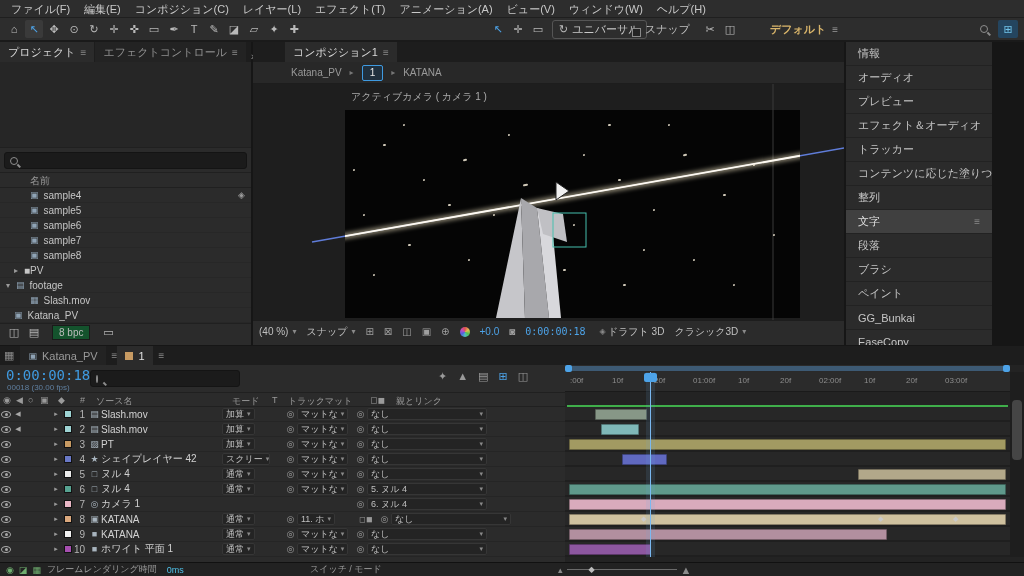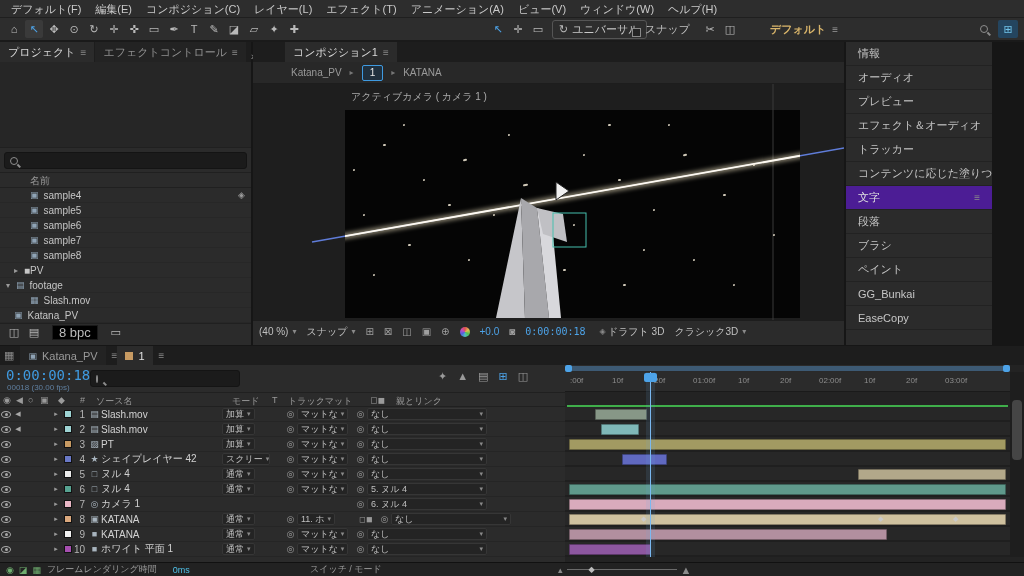--- a/index.html
+++ b/index.html
@@ -42,21 +42,21 @@
   #proj-preview{position:absolute;left:0;top:20px;width:251px;height:86px;background:#262626;border-bottom:1px solid #202020}
   #proj-search{position:absolute;left:4px;top:110px;width:243px;height:17px;background:#1b1b1b;border:1px solid #141414;border-radius:3px;display:flex;align-items:center;padding:0 5px}
   #proj-search input{flex:1;background:transparent;border:none;color:#ccc;font-size:10px;margin-left:5px}
   #proj-colhead{position:absolute;left:0;top:130px;width:251px;height:16px;background:#2b2b2b;border-top:1px solid #202020;border-bottom:1px solid #202020;color:#9a9a9a;padding-left:30px;line-height:16px;font-size:10px}
   #proj-list{position:absolute;left:0;top:146px;width:251px;height:135px;overflow:hidden}
   .pitem{height:15px;display:flex;align-items:center;font-size:10px;color:#c6c6c6;white-space:nowrap;border-bottom:1px solid #272727}
   .pitem .exp{width:10px;color:#9a9a9a;font-size:8px}
   .pico{color:#8fa3b5;margin-right:5px;font-size:9px}
   .linkico{margin-left:auto;margin-right:6px;color:#9a9a9a;font-size:9px}
   #proj-footer{position:absolute;left:0;top:281px;width:251px;height:18px;border-top:1px solid #202020;display:flex;align-items:center;padding:0 4px;color:#9a9a9a}
-  .bpc-box{background:#000000;border:1px solid #1a1a1a;padding:0 6px;margin:0 8px;font-size:13px;color:#bbb;line-height:13px}
+  .bpc-box{background:#14532d;border:1px solid #1a1a1a;padding:0 6px;margin:0 8px;font-size:10px;color:#bbb;line-height:13px}
 
   
   #center-panel{position:absolute;left:253px;top:42px;width:591px;height:303px;background:#2b2b2b}
   #center-panel .tabrow{padding-left:32px}
   #comp-nav{position:absolute;left:0;top:20px;width:591px;height:22px;background:#282828;border-bottom:1px solid #1d1d1d;display:flex;align-items:center;padding-left:38px;color:#9a9a9a;font-size:10px}
   #comp-nav .navarrow{margin:0 8px;color:#777;font-size:8px}
   #nav-current{border:1px solid #3f9ae0;background:#20303e;color:#e8e8e8;padding:0 7px;line-height:14px;border-radius:2px}
   #viewer{position:absolute;left:0;top:42px;width:591px;height:236px;background:#1e1e1e;overflow:hidden}
   #cam-label{position:absolute;left:98px;top:6px;color:#ababab;font-size:10px;z-index:5}
   #compframe{position:absolute;left:92px;top:26px;width:455px;height:208px;background:#050505}
@@ -66,21 +66,21 @@
   .dd{display:inline-flex;align-items:center;color:#c0c0c0}
   .dd i{margin-left:4px;color:#8a8a8a;font-size:8px}
   .vicon{color:#9f9f9f;font-size:10px}
   .colorwheel{display:inline-block;width:10px;height:10px;border-radius:50%;background:conic-gradient(#e05050,#e0c050,#50c050,#50c0c0,#5060e0,#c050c0,#e05050)}
   .bluetext{color:#4da3e8}
   .tc-mono{font-family:"DejaVu Sans Mono",monospace}
 
   
   #right-panel{position:absolute;left:846px;top:42px;width:146px;height:303px;background:#2b2b2b;overflow:hidden}
   .rp-item{height:24px;display:flex;align-items:center;padding:0 12px;border-bottom:1px solid #222;color:#c6c6c6;background:#2b2b2b;white-space:nowrap}
-  .rp-item.active{background:#4c1d95;color:#e0e0e0}
+  .rp-item.active{background:#404040;color:#e0e0e0}
   .rp-item .burger{margin-left:auto}
 
   
   #timeline{position:absolute;left:0;top:346px;width:1024px;height:216px;background:#2b2b2b}
   #tl-tabrow{position:absolute;left:0;top:0;width:1024px;height:19px;background:#1d1d1d;display:flex;align-items:center;padding-left:4px}
   .tl-corner{color:#8a8a8a;margin-right:6px}
   .tl-tab{display:inline-flex;align-items:center;height:19px;padding:0 8px;background:#232323;color:#9a9a9a;margin-right:1px;white-space:nowrap}
   .tl-tab.active{background:#2b2b2b;color:#e0e0e0}
   .tab-sq{display:inline-block;width:8px;height:8px;background:#c79a62;margin-right:5px}
   .tab-comp-ico{color:#8fa3b5;margin-right:5px;font-size:9px}
@@ -130,32 +130,32 @@
   .kf{position:absolute;color:#c9c9c9;font-size:7px;z-index:4}
   #cti-band{position:absolute;left:81px;top:7px;width:9px;height:185px;background:rgba(110,170,230,.12)}
   #cti-line{position:absolute;left:85px;top:7px;width:1px;height:185px;background:#7ab8f0;z-index:5}
   #cti-handle{position:absolute;left:79px;top:8px;width:13px;height:9px;background:#4da3e8;border-radius:2px;z-index:5}
   #vscroll{position:absolute;left:445px;top:7px;width:14px;height:185px;background:#1e1e1e}
   #vscroll .vthumb{position:absolute;left:2px;top:28px;width:10px;height:60px;background:#454545;border-radius:4px}
 
   
   #statusbar{position:absolute;left:0;top:562px;width:1024px;height:14px;background:#222;border-top:1px solid #111;display:flex;align-items:center;font-size:9px;color:#9a9a9a}
   #sb-icons{display:flex;gap:5px;padding:0 6px;color:#6fae6f}
-  #sb-rt{color:#4fc1e9;margin-left:16px}
+  #sb-rt{color:#4fc1e9;margin-left:10px}
   #sb-mode{position:absolute;left:310px}
   #sb-slider{position:absolute;left:558px;display:flex;align-items:center;gap:4px;color:#8a8a8a}
   #sb-slider .track{width:110px;height:1px;background:#6a6a6a;position:relative}
   #sb-slider .knob{position:absolute;left:22px;top:-4px;color:#bdbdbd;font-size:8px}
 </style>
 </head>
 <body>
 
 <div id="menubar">
 
-    <span class="menu-item">デフォルト(F)</span>
+    <span class="menu-item">ファイル(F)</span>
 
     <span class="menu-item">編集(E)</span>
 
     <span class="menu-item">コンポジション(C)</span>
 
     <span class="menu-item">レイヤー(L)</span>
 
     <span class="menu-item">エフェクト(T)</span>
 
     <span class="menu-item">アニメーション(A)</span>
@@ -532,20 +532,24 @@
     <div class="rp-item">
       <span>トラッカー</span>
 
     </div>
 
     <div class="rp-item">
       <span>コンテンツに応じた塗りつぶし</span>
 
     </div>
 
+    <div class="rp-item">
+      <span>整列</span>
+
+    </div>
 
     <div class="rp-item active">
       <span>文字</span>
       <i class="burger">≡</i>
     </div>
 
     <div class="rp-item">
       <span>段落</span>
 
     </div>

